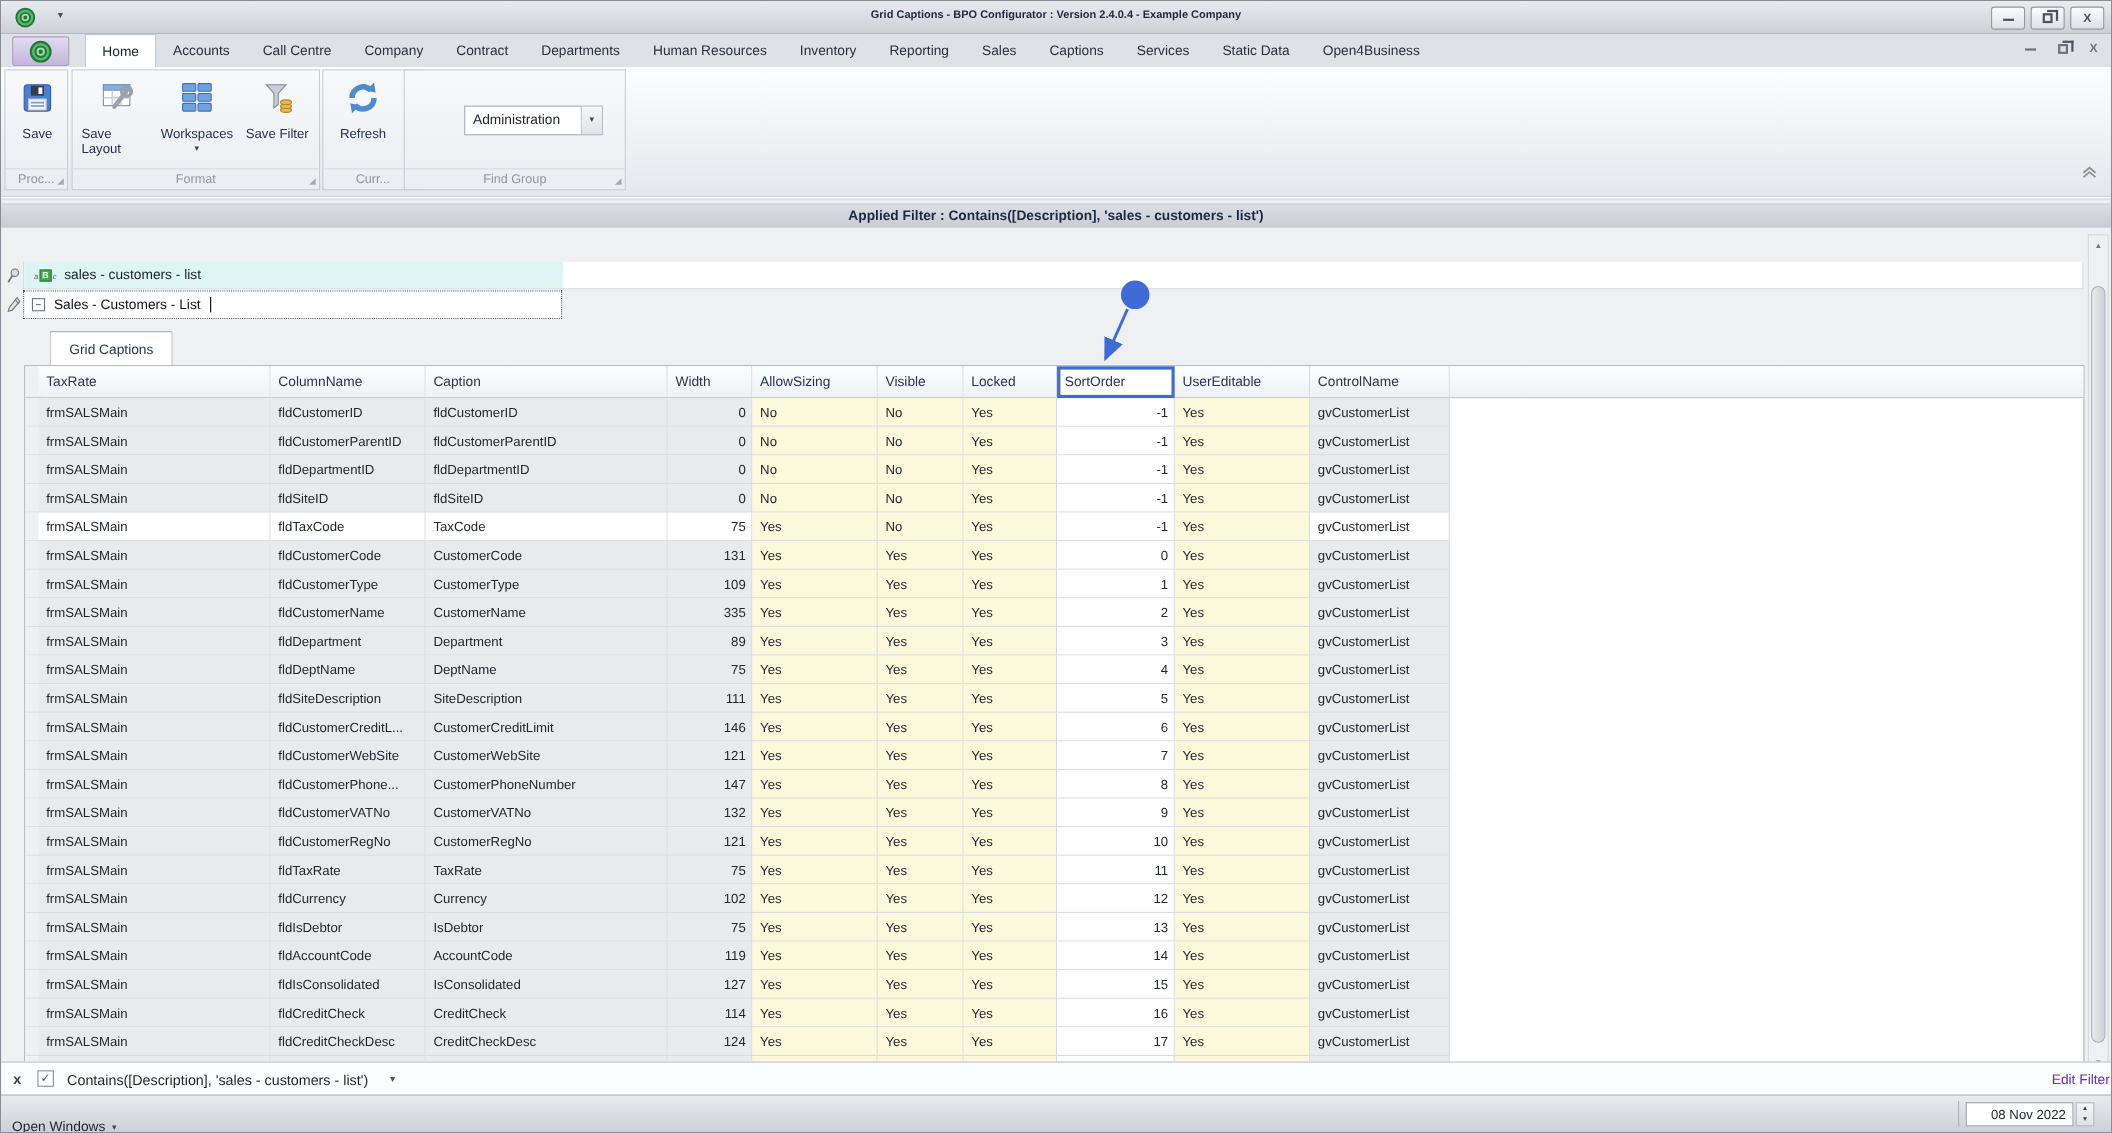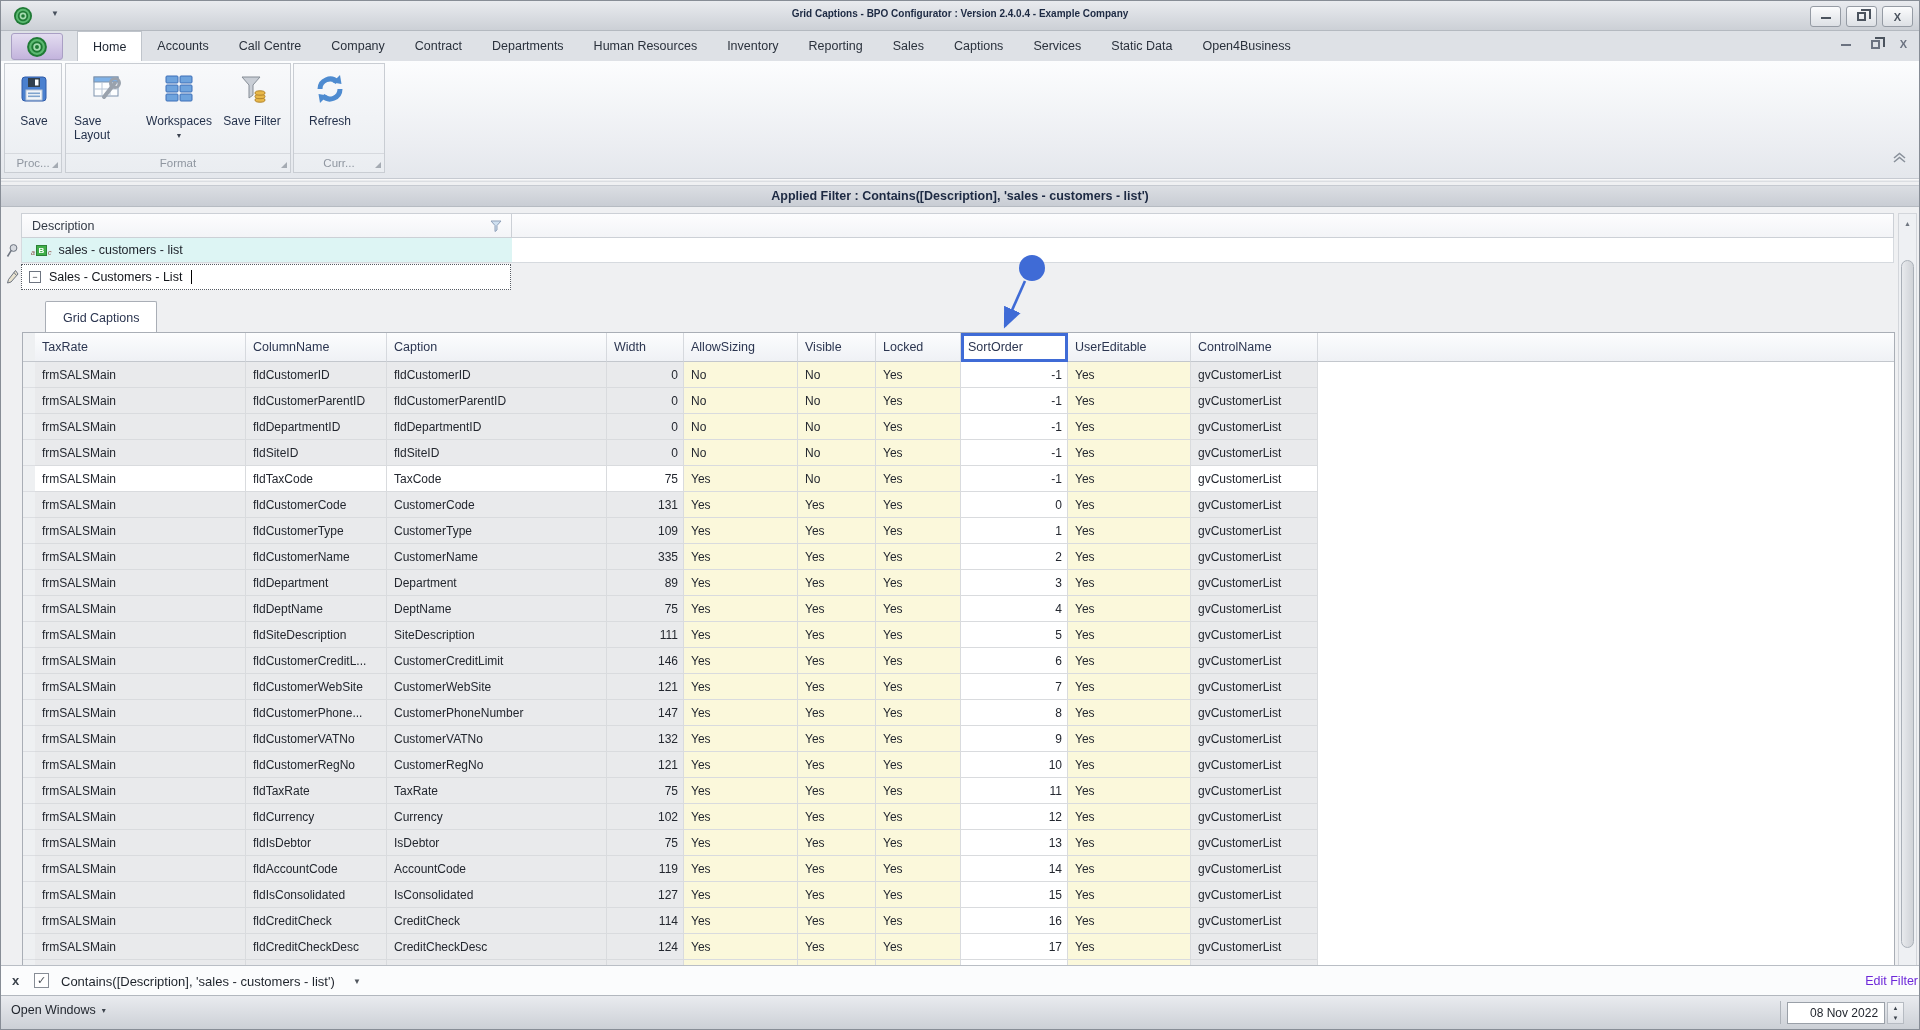--- a/index.html
+++ b/index.html
@@ -84,21 +84,21 @@
   .sthumb{position:absolute;left:2px;right:2px;top:46px;height:688px;background:linear-gradient(90deg,#e8eaed,#cfd2d7);border:1px solid #aab0b8;border-radius:8px}
 
   
   .filterbar{position:absolute;left:0;right:0;bottom:34px;height:30px;background:#fbfcfd;border-top:1px solid #b9bec5}
   .fb-close{position:absolute;left:11px;top:7px;font-size:13px;font-weight:bold;color:#3c434c}
   .fb-check{position:absolute;left:33px;top:7px;width:15px;height:15px;border:1px solid #878d96;background:#fff;display:flex;align-items:center;justify-content:center;font-size:11px;color:#4a4f57}
   .fb-text{position:absolute;left:60px;top:8px;font-size:13px;color:#1e232b}
   .fb-caret{position:absolute;left:352px;top:11px;font-size:8px;color:#50565e}
   .fb-edit{position:absolute;right:1px;top:8px;font-size:12.5px;color:#6d28d9}
   .statusbar{position:absolute;left:0;right:0;bottom:0;height:34px;background:linear-gradient(#e9ebef,#ccd0d6);border-top:1px solid #b2b7be}
-  .sb-open{position:absolute;left:10px;top:7px;font-size:12.5px;color:#1e232b;display:flex;gap:6px;align-items:center}
+  .sb-open{position:absolute;left:10px;top:21px;font-size:12.5px;color:#1e232b;display:flex;gap:6px;align-items:center}
   .sb-open .c{font-size:8px;color:#3c434c}
   .sb-sep{position:absolute;right:138px;top:5px;bottom:5px;width:1px;background:#aeb3ba}
   .sb-date{position:absolute;right:34px;top:6px;width:98px;height:22px;background:#fff;border:1px solid #9aa0a8;display:flex;align-items:center;padding-left:22px;font-size:12px;color:#1e232b}
   .sb-spin{position:absolute;right:15px;top:6px;width:17px;height:22px;display:flex;flex-direction:column;border:1px solid #b6bbc2;background:linear-gradient(#f5f6f8,#dfe2e7)}
   .sb-spin span{flex:1;display:flex;align-items:center;justify-content:center;font-size:6px;color:#3c434c}
 
   .overlay{position:absolute;inset:0;pointer-events:none;z-index:60}
 </style>
 </head>
 <body>
@@ -229,43 +229,42 @@
               <path d="M27 3 l1.5 9 -9-1.5 Z" fill="#4e8bd0"></path>
               <path d="M27 17 a10 10 0 0 1 -17.3 6.8" fill="none" stroke="#4e8bd0" stroke-width="5"></path>
               <path d="M7 31 l-1.5-9 9 1.5 Z" fill="#4e8bd0"></path>
             </svg>
         </span>
         <span>Refresh</span>
       </div>
       <div class="glabel">Curr...</div>
     </div>
 
+    <div class="rgroup" style="left:366px;width:202px">
+      <div class="combo">
+        <span class="val">Administration</span>
+        <span class="cbtn">
+            <span>▼</span>
+          </span>
+      </div>
+      <div class="glabel">Find Group</div>
+    </div>
 
     <span class="collapse">
       <svg width="15" height="13" viewBox="0 0 15 13">
           <path d="M2 7 L7.5 2.5 L13 7" fill="none" stroke="#8a919b" stroke-width="1.6"></path>
           <path d="M2 11 L7.5 6.5 L13 11" fill="none" stroke="#8a919b" stroke-width="1.6"></path>
         </svg>
     </span>
   </div>
 
   <div class="applied">Applied Filter : Contains([Description], 'sales - customers - list')</div>
 
   <div class="content">
 
-    <div class="desc-header">
-      <div class="desc-col">
-        <span>Description</span>
-        <span class="desc-funnel">
-          <svg width="12" height="12" viewBox="0 0 12 12">
-              <path d="M1 1 h10 l-4 4.5 V10 l-2 1.5 V5.5 Z" fill="#cfe0f0" stroke="#8fa0b8"></path>
-            </svg>
-        </span>
-      </div>
-    </div>
 
     <span class="row-ico" style="top:36px">
       <svg width="13" height="15" viewBox="0 0 13 15">
           <circle cx="7.5" cy="5" r="3.4" fill="#d7dae0" stroke="#6d7480"></circle>
           <path d="M5.3 7.4 L1.5 13.5" stroke="#6d7480" stroke-width="1.6"></path>
         </svg>
     </span>
     <div class="filterrow">
       <div class="filtercell">
         <span class="abc">

